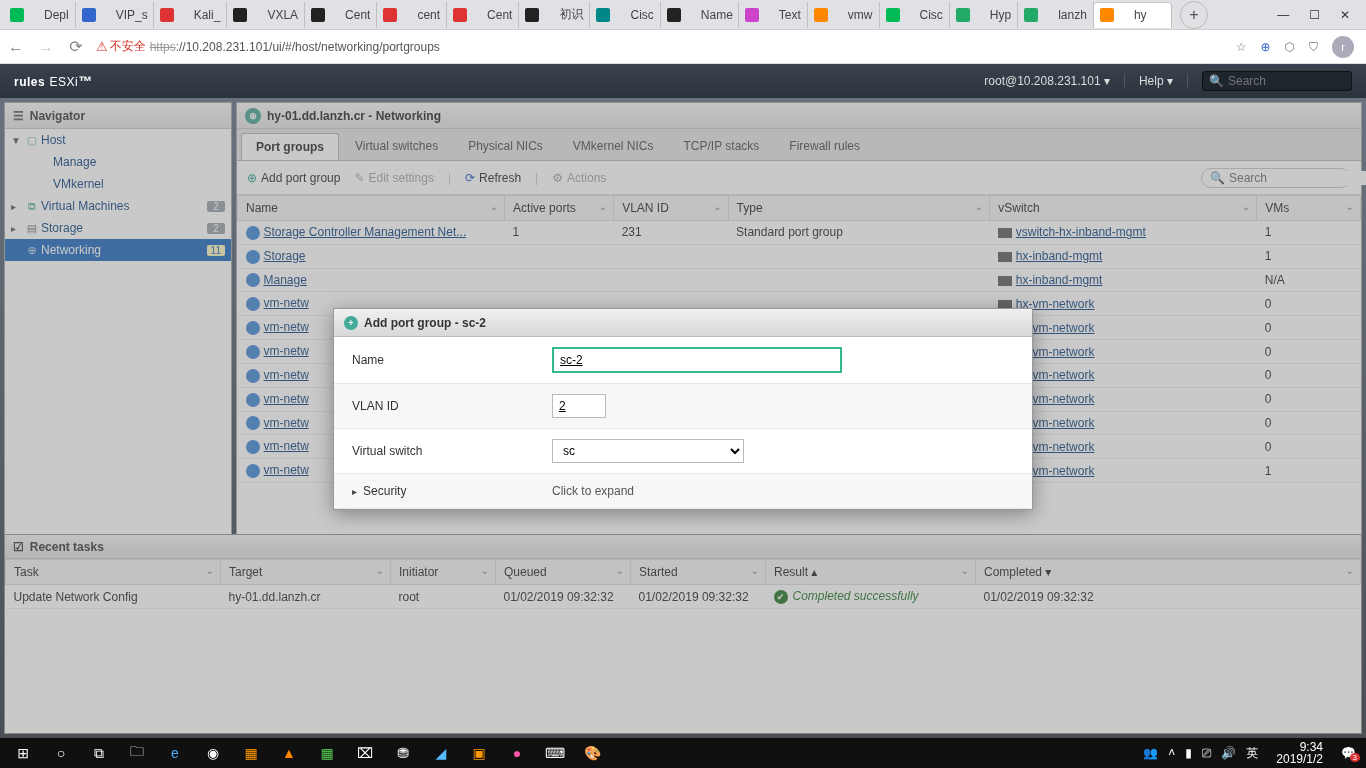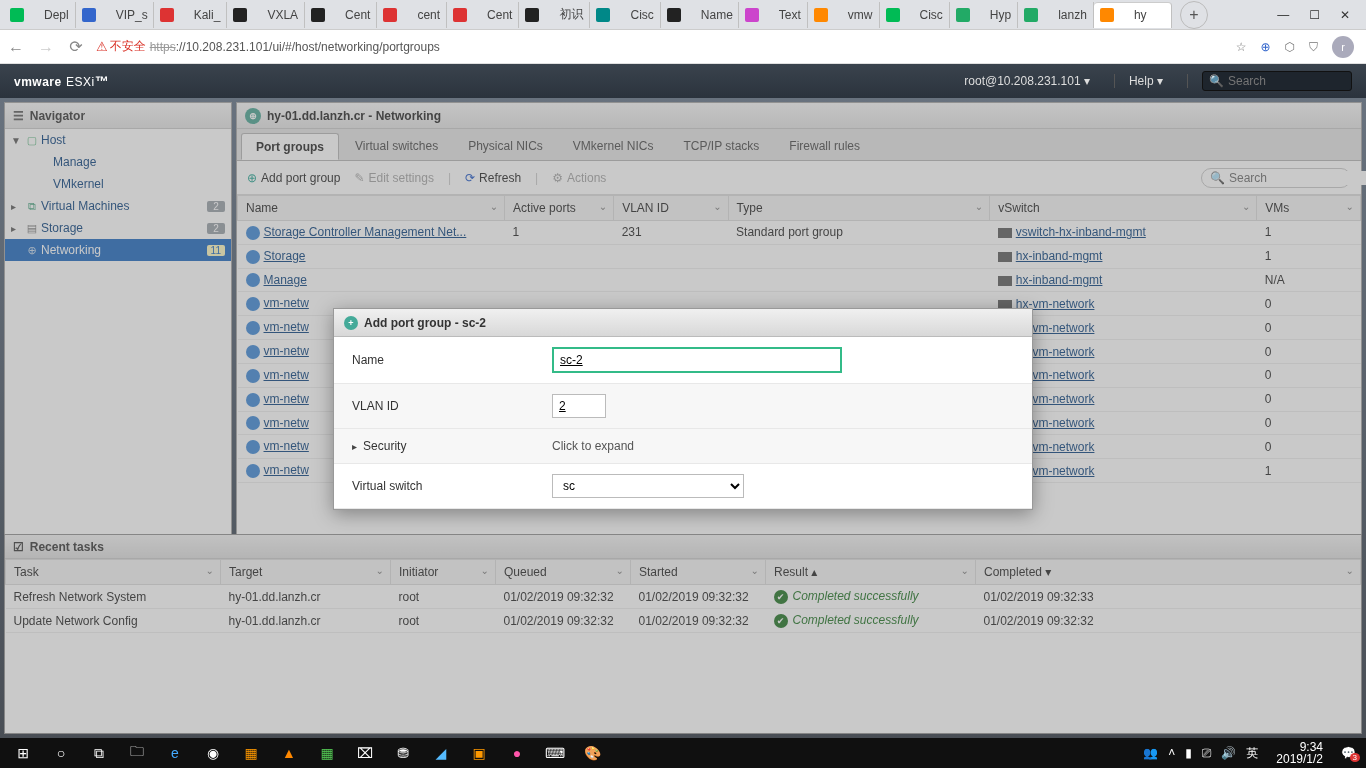--- a/index.html
+++ b/index.html
@@ -22,21 +22,21 @@
 .url-text { color:#555; }
 .url-text .strike { color:#999; }
 .addr-right { display:flex; gap:14px; color:#777; font-size:15px; padding-right:6px; align-items:center; }
 .avatar-circle { width:22px; height:22px; border-radius:50%; background:#aab; display:flex; align-items:center; justify-content:center; color:#fff; font-size:11px; }
 
 
 .esxi-header { height:34px; background:linear-gradient(to bottom,#3a434d,#2b333d); color:#ddd; display:flex; align-items:center; padding:0 14px; font-size:13px; }
 .vmware-logo { color:#fff; font-weight:bold; font-size:14px; letter-spacing:0.5px; }
 .vmware-logo span { font-weight:normal; }
 .esxi-gap { flex:1; }
-.esxi-user, .esxi-help { margin-right:14px; cursor:pointer; border-right:1px solid #555; padding-right:24px; }
+.esxi-user, .esxi-help { margin-right:14px; cursor:pointer; border-right:1px solid #555; padding-right:14px; }
 .esxi-search { display:flex; align-items:center; background:#1e252d; border:1px solid #111; border-radius:3px; padding:2px 6px; width:150px; }
 .esxi-search input { background:transparent; border:none; color:#ddd; outline:none; flex:1; font-size:12px; }
 
 
 .main { display:flex; height:calc(100% - 30px - 34px - 34px - 30px); background:linear-gradient(to bottom,#6b7a8c,#3b434e); padding:4px; gap:4px; position:relative; }
 .panel { background:#e8e8e8; border:1px solid #aaa; display:flex; flex-direction:column; }
 .panel-head { height:26px; background:linear-gradient(to bottom,#f8f8f8,#e5e5e5); border-bottom:1px solid #ccc; display:flex; align-items:center; padding:0 8px; font-weight:bold; color:#444; }
 .navigator { width:228px; }
 .nav-body { flex:1; background:#fff; overflow:auto; }
 .nav-item { height:22px; display:flex; align-items:center; padding:0 6px; color:#1a4e87; cursor:pointer; }
@@ -234,21 +234,21 @@
   <div class="addr-right">
     <span>☆</span>
     <span style="color:#36c;">⊕</span>
     <span>⬡</span>
     <span>⛉</span>
     <span class="avatar-circle">r</span>
   </div>
 </div>
 
 <div class="esxi-header">
-  <span class="vmware-logo"><b>vmware</b>&nbsp;<span>ESXi</span>™</span>
+  <span class="vmware-logo"><b>rules</b>&nbsp;<span>ESXi</span>™</span>
   <div class="esxi-gap"></div>
   <span class="esxi-user">root@10.208.231.101 ▾</span>
   <span class="esxi-help">Help ▾</span>
   <div class="esxi-search">
     <span style="color:#888;margin-right:4px;">🔍</span>
     <input placeholder="Search" style="">
   </div>
 </div>
 
 <div class="main">
@@ -460,29 +460,20 @@
               <th>Target<span class="sort">⌄</span></th>
               <th>Initiator<span class="sort">⌄</span></th>
               <th>Queued<span class="sort">⌄</span></th>
               <th>Started<span class="sort">⌄</span></th>
               <th>Result ▴<span class="sort">⌄</span></th>
               <th>Completed ▾<span class="sort">⌄</span></th>
             </tr>
           </thead>
         <tbody id="taskbody">
             <tr>
-              <td>Refresh Network System</td>
-              <td>hy-01.dd.lanzh.cr</td>
-              <td>root</td>
-              <td>01/02/2019 09:32:32</td>
-              <td>01/02/2019 09:32:32</td>
-              <td><span class="status-ok">Completed successfully</span></td>
-              <td>01/02/2019 09:32:33</td>
-            </tr>
-            <tr>
               <td>Update Network Config</td>
               <td>hy-01.dd.lanzh.cr</td>
               <td>root</td>
               <td>01/02/2019 09:32:32</td>
               <td>01/02/2019 09:32:32</td>
               <td><span class="status-ok">Completed successfully</span></td>
               <td>01/02/2019 09:32:32</td>
             </tr>
           </tbody>
       </table>
@@ -497,27 +488,27 @@
       </div>
       <div class="modal-body">
         <div class="form-row">
           <div class="form-label">Name</div>
           <div class="form-field"><input type="text" class="name-in" value="sc-2" style=""></div>
         </div>
         <div class="form-row alt">
           <div class="form-label">VLAN ID</div>
           <div class="form-field"><input type="text" class="vlan-in" value="2" style=""></div>
         </div>
+        <div class="form-row">
+          <div class="form-label">Virtual switch</div>
+          <div class="form-field"><select><option>sc</option></select></div>
+        </div>
         <div class="form-row alt">
           <div class="form-label"><span class="exp-arrow">▸</span><span>Security</span></div>
           <div class="expand-hint">Click to expand</div>
-        </div>
-        <div class="form-row">
-          <div class="form-label">Virtual switch</div>
-          <div class="form-field"><select><option>sc</option></select></div>
         </div>
       </div>
     </div>
   </div>
 
 </div>
 
 <div class="taskbar">
   <div class="tb-icon">⊞</div>
   <div class="tb-icon">○</div>

